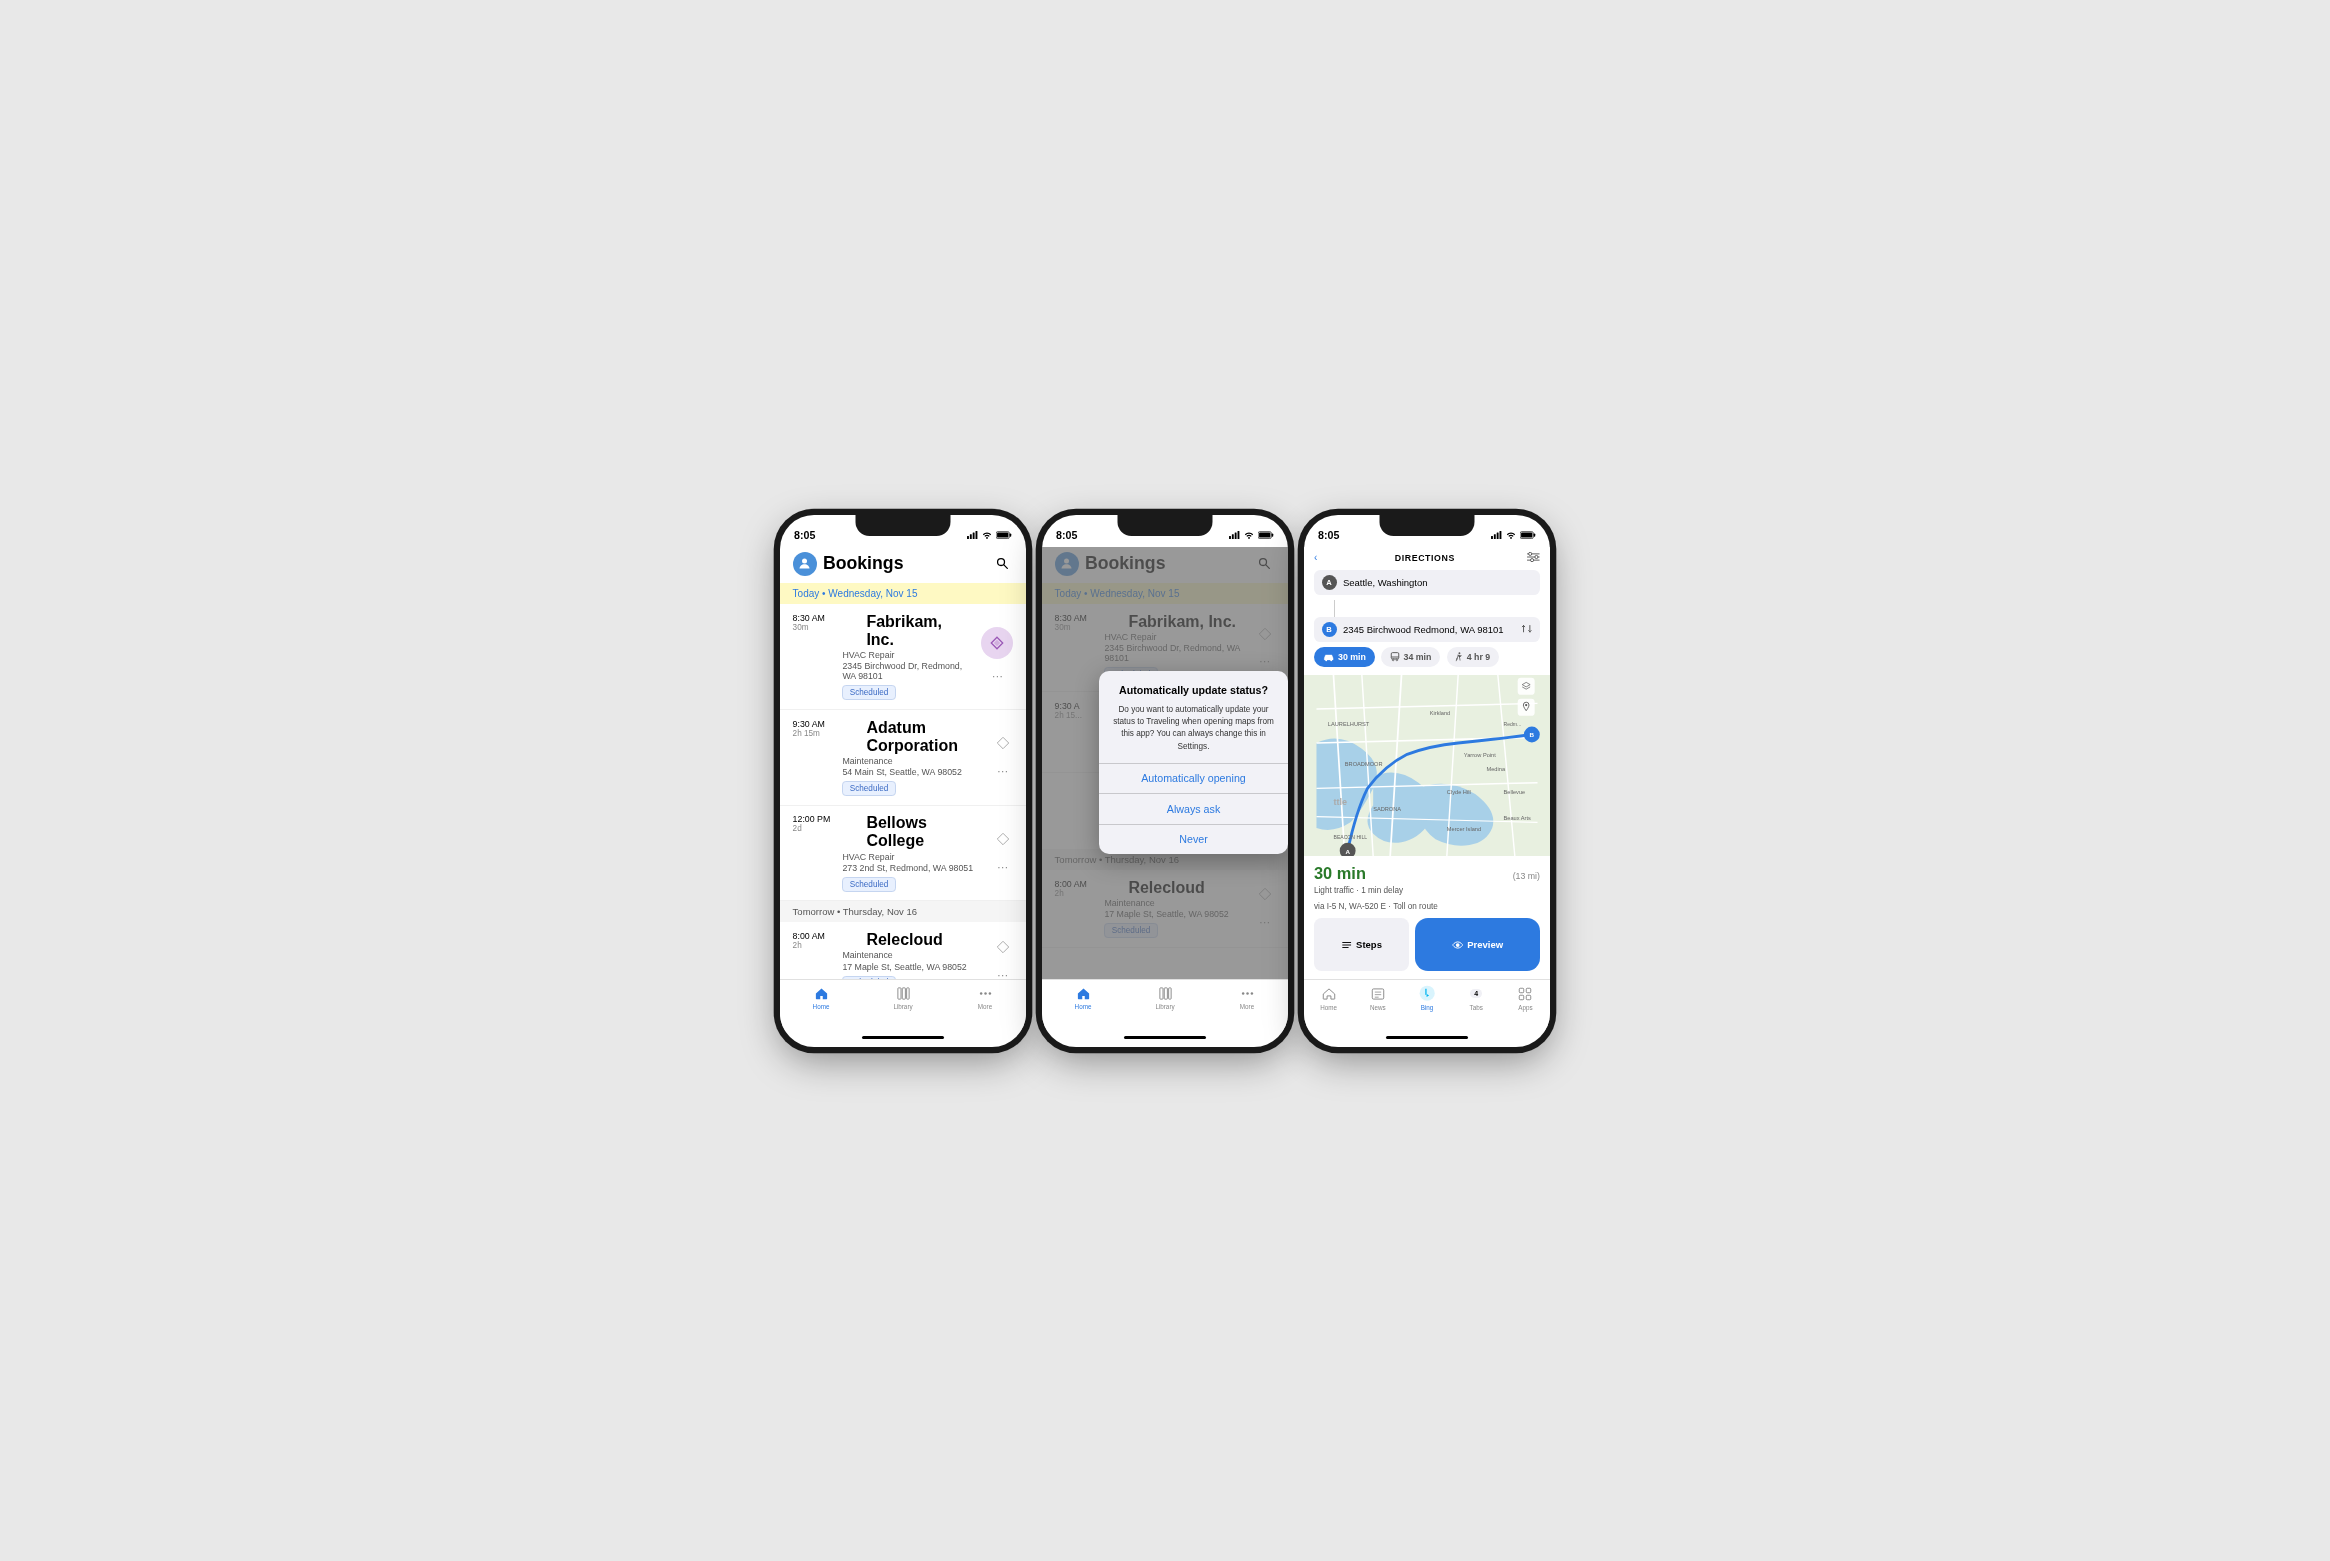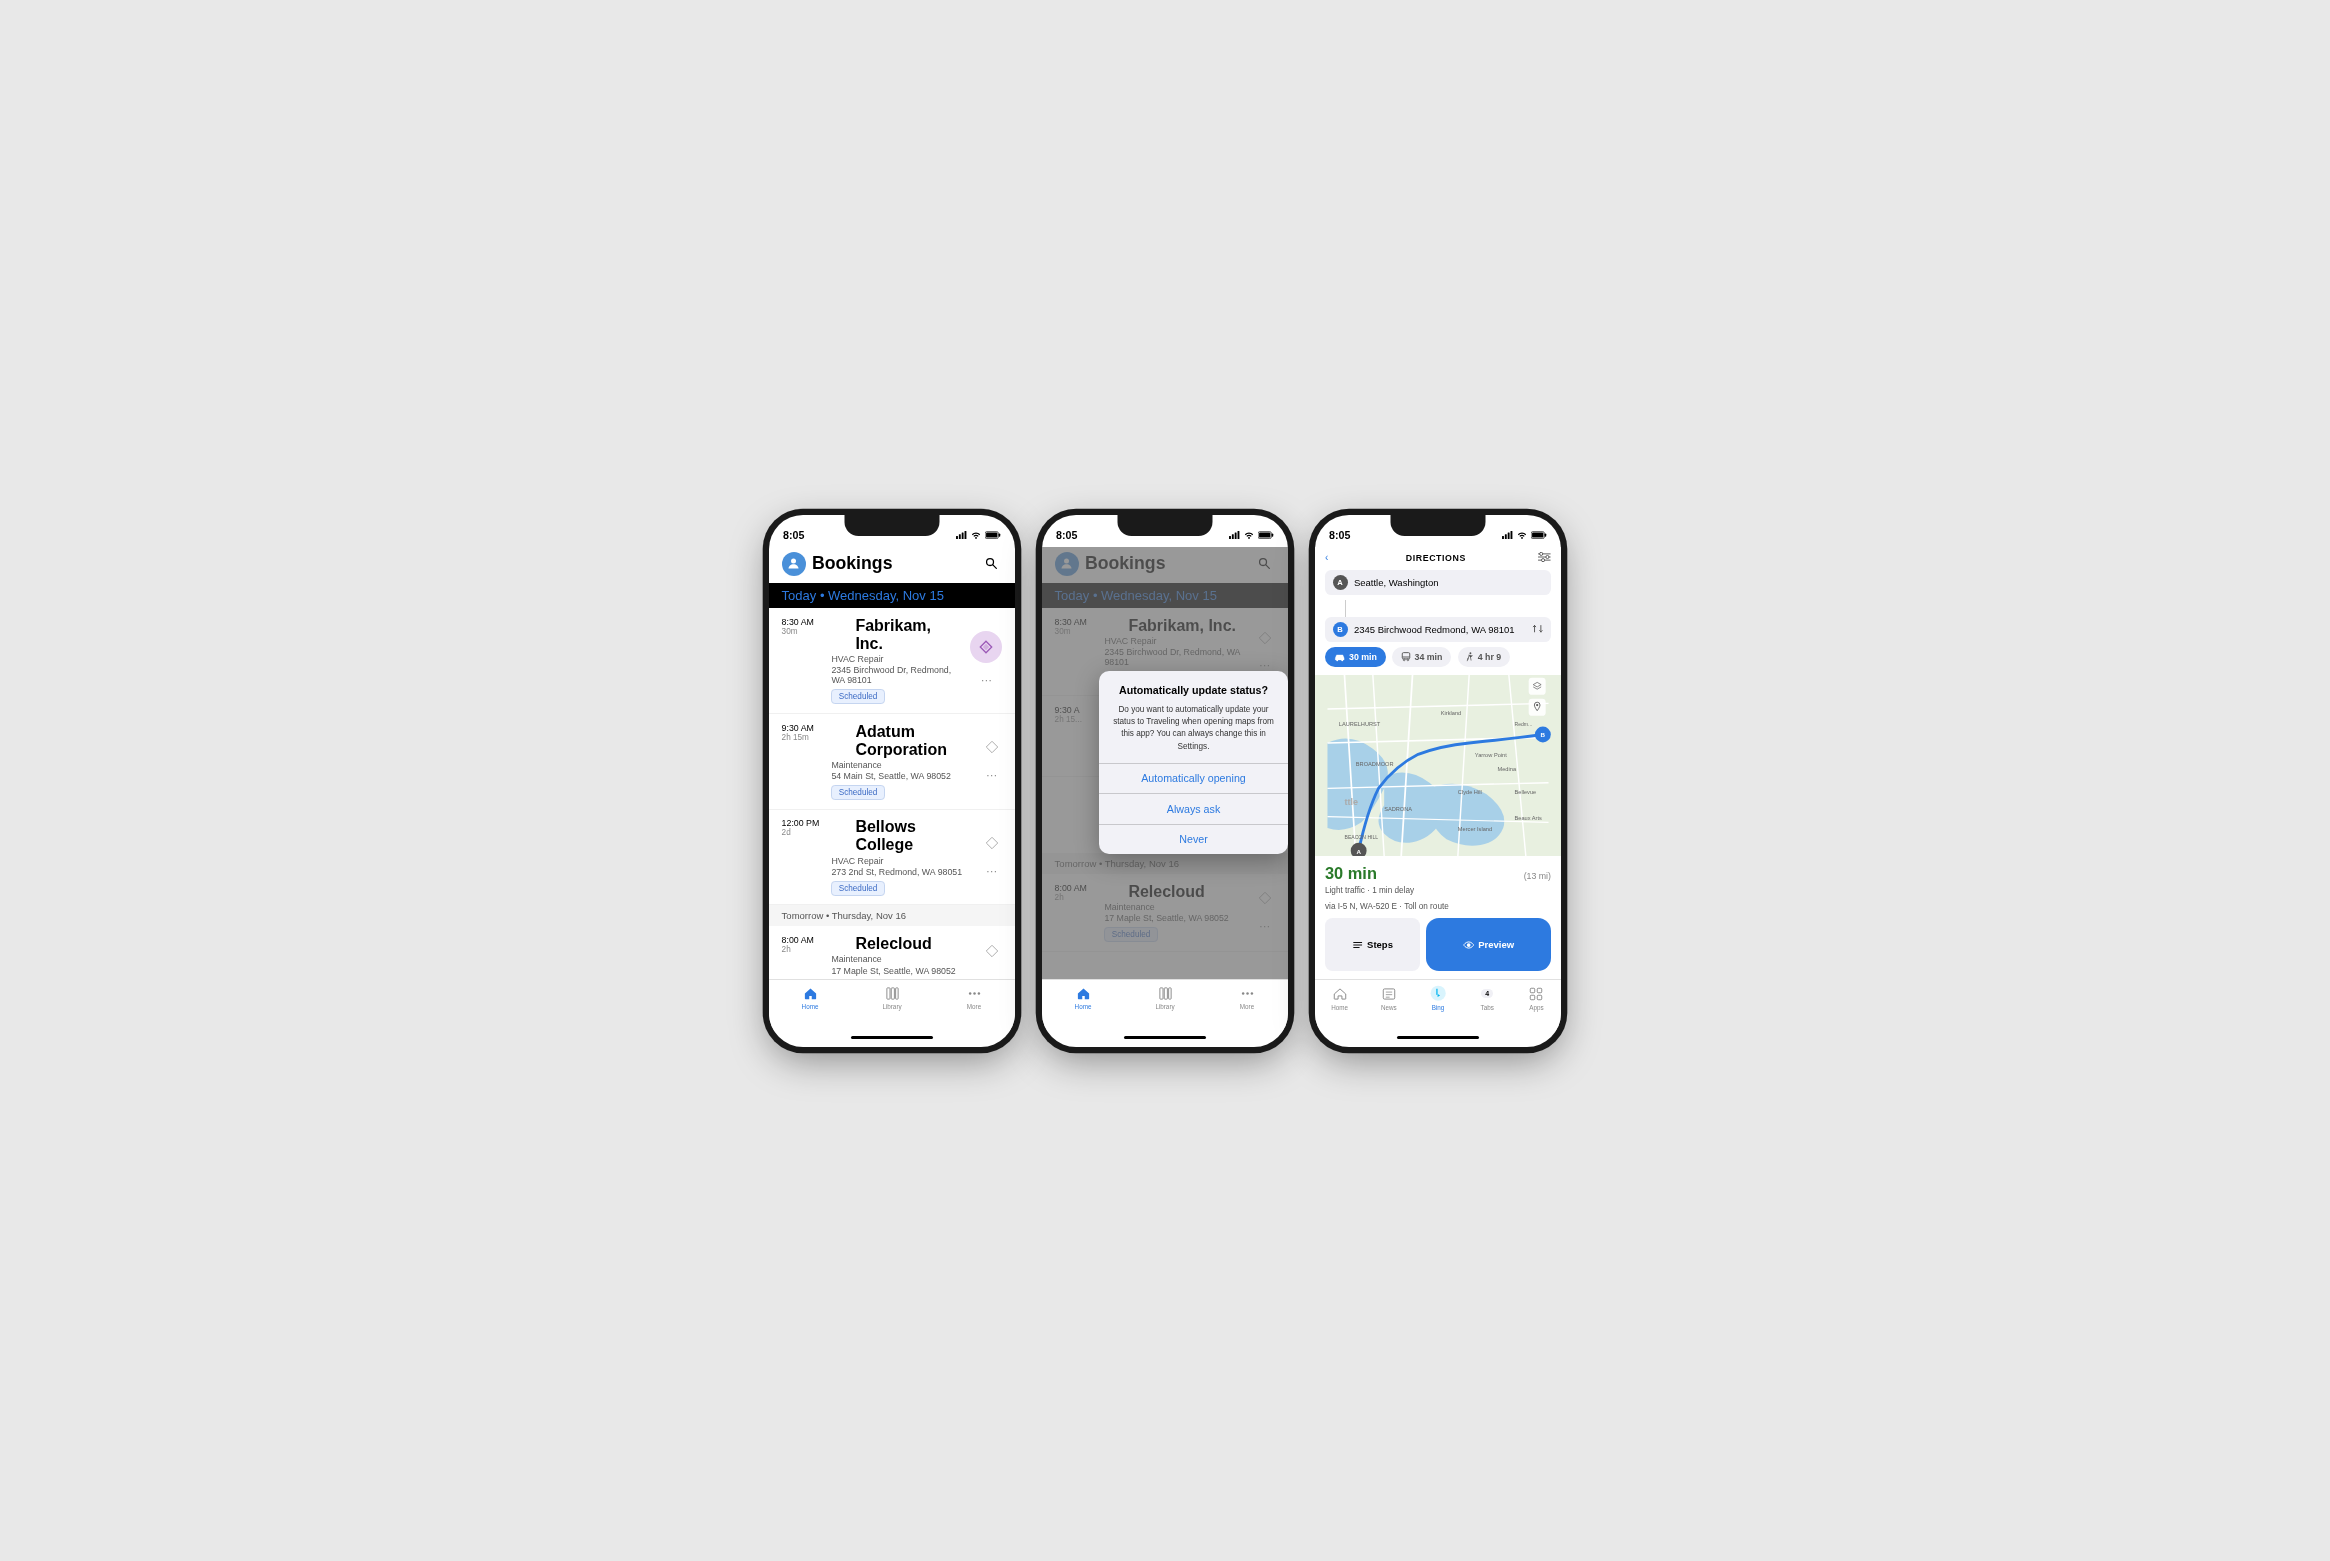--- a/index.html
+++ b/index.html
@@ -7,21 +7,21 @@
       background: #e8e8e8;
       display: flex;
       justify-content: center;
       align-items: center;
       min-height: 100vh;
       font-family: -apple-system, BlinkMacSystemFont, 'SF Pro Display', 'Helvetica Neue', Arial, sans-serif;
       padding: 12.6px;
     }
     .phones-container {
       display: flex;
-      gap: 27px;
+      gap: 16px;
       align-items: center;
     }
 
     
     .phone {
       width: 246px;
       height: 532px;
       background: #fff;
       border-radius: 34px;
       box-shadow: 0 0 0 6.3px #1a1a1a, 0 12.6px 38px rgba(0,0,0,0.4);
@@ -101,23 +101,23 @@
     }
     .search-icon-btn {
       width: 21.4px;
       height: 21.4px;
       display: flex;
       align-items: center;
       justify-content: center;
     }
 
     .date-header {
-      background: #000000;
+      background: #fef9c3;
       padding: 5px 12.6px;
-      font-size: 13px;
+      font-size: 10px;
       color: #2d7ae0;
       font-weight: 500;
     }
 
     .bookings-list {
       flex: 1;
       overflow-y: auto;
       background: #fff;
     }
     .booking-item {

